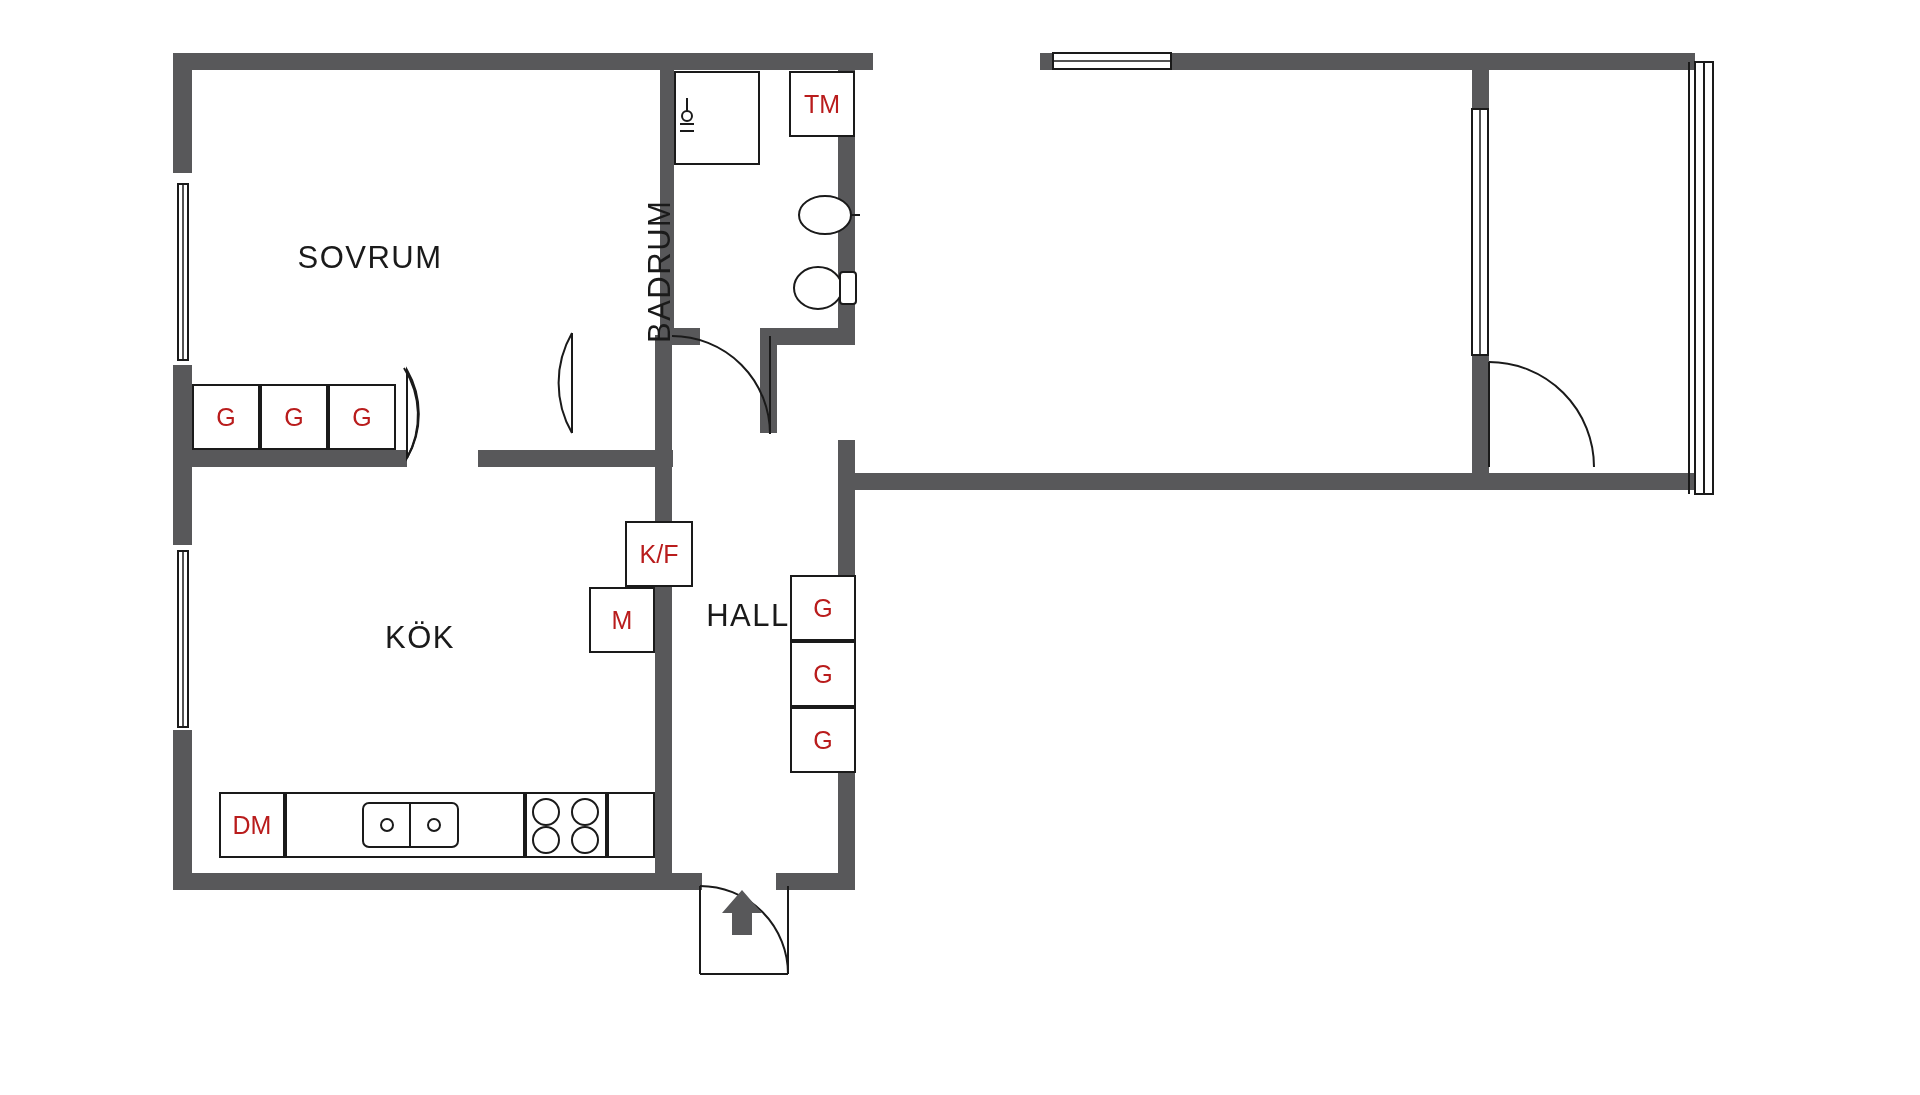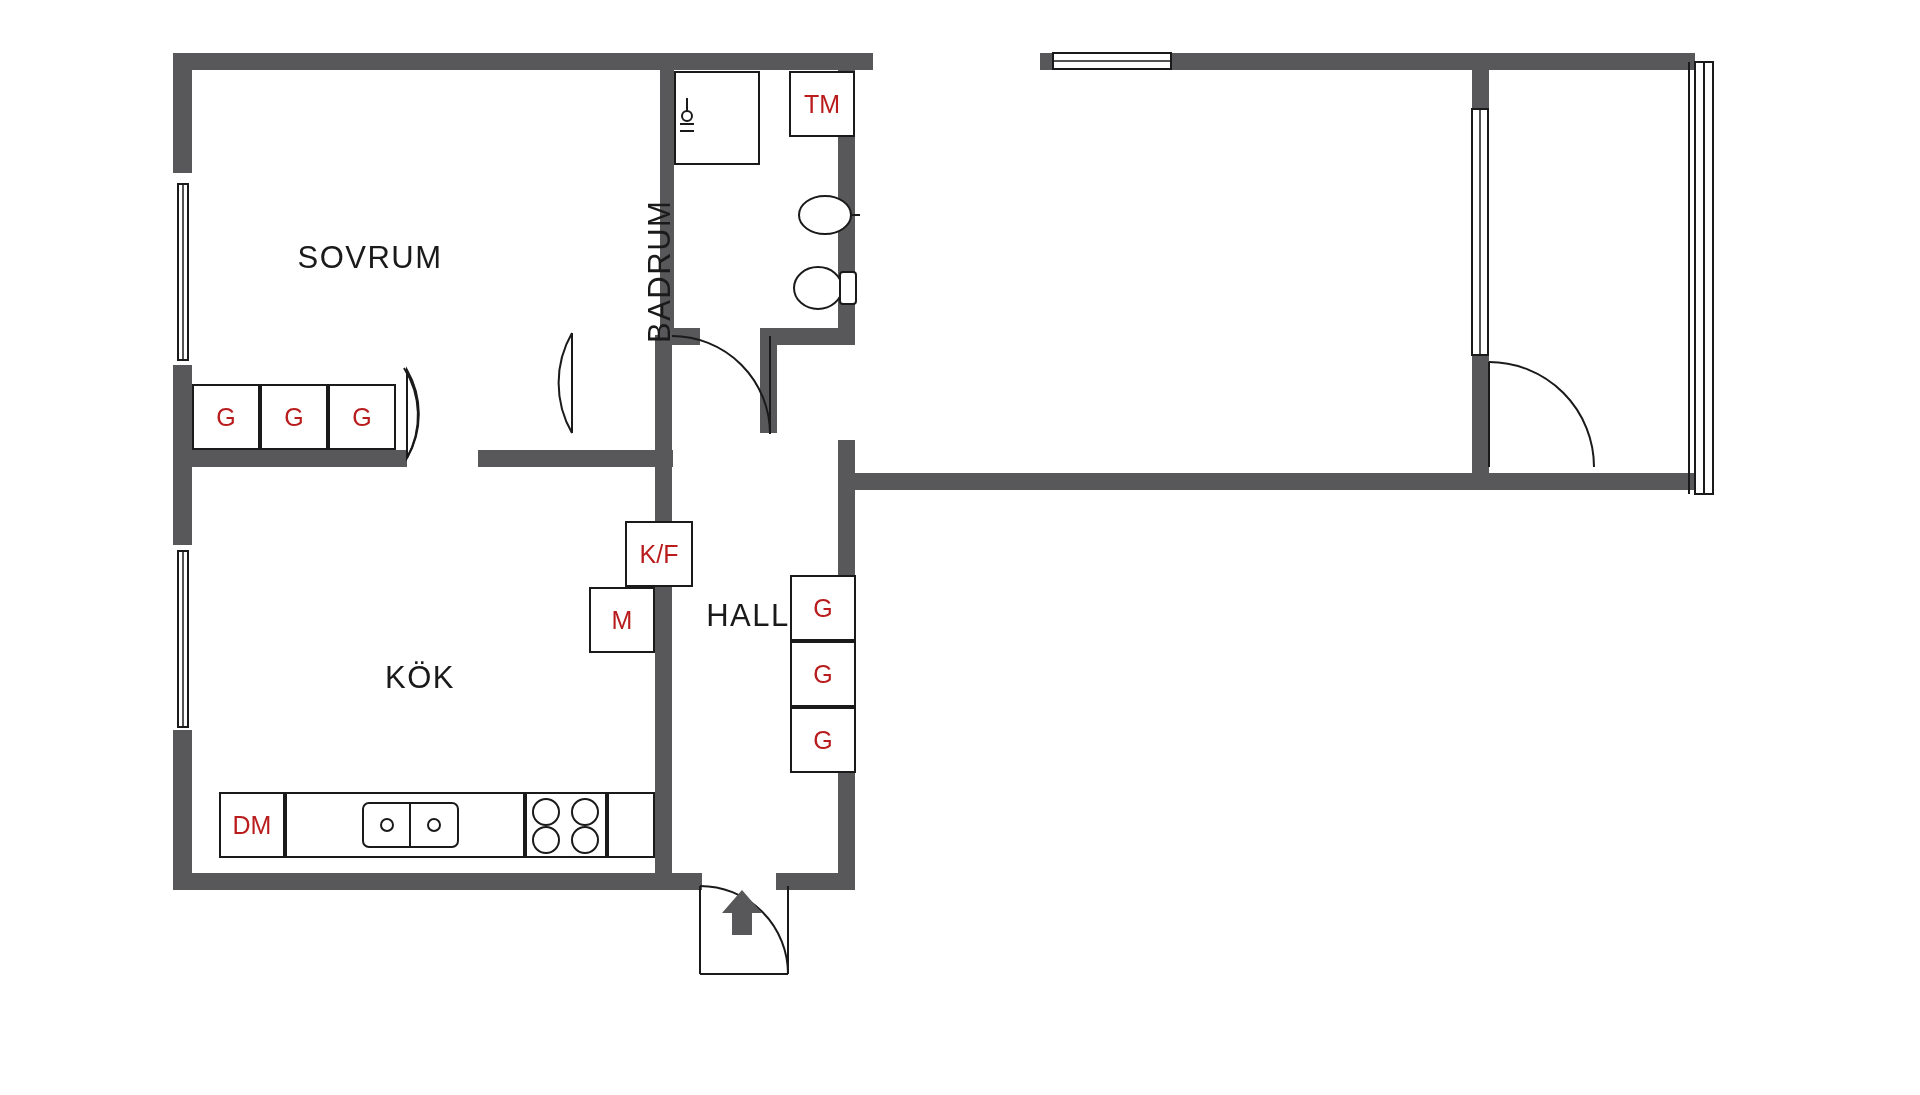--- a/index.html
+++ b/index.html
@@ -241,17 +241,17 @@
     <g stroke="#1a1a1a" stroke-width="2" fill="none">
       <circle cx="687" cy="116" r="5"></circle>
       <line x1="687" y1="98" x2="687" y2="111"></line>
       <line x1="680" y1="124" x2="694" y2="124"></line>
       <line x1="680" y1="131" x2="694" y2="131"></line>
     </g>
   </svg>
 
   <div class="room-label" style="left:370px; top:240px; transform:translateX(-50%);text-align:right;">SOVRUM</div>
   <div class="vertical-label" style="left:660px; top:255px; width:140px; text-align:center; margin-left:-70px;">BADRUM</div>
-  <div class="room-label" style="left:420px; top:620px; transform:translateX(-50%);margin-top:40px;">KÖK</div>
+  <div class="room-label" style="left:420px; top:620px; transform:translateX(-50%);">KÖK</div>
   <div class="room-label" style="left:748px; top:598px; transform:translateX(-50%);">HALL</div>
 
 
 </div>
 
 </body></html>

